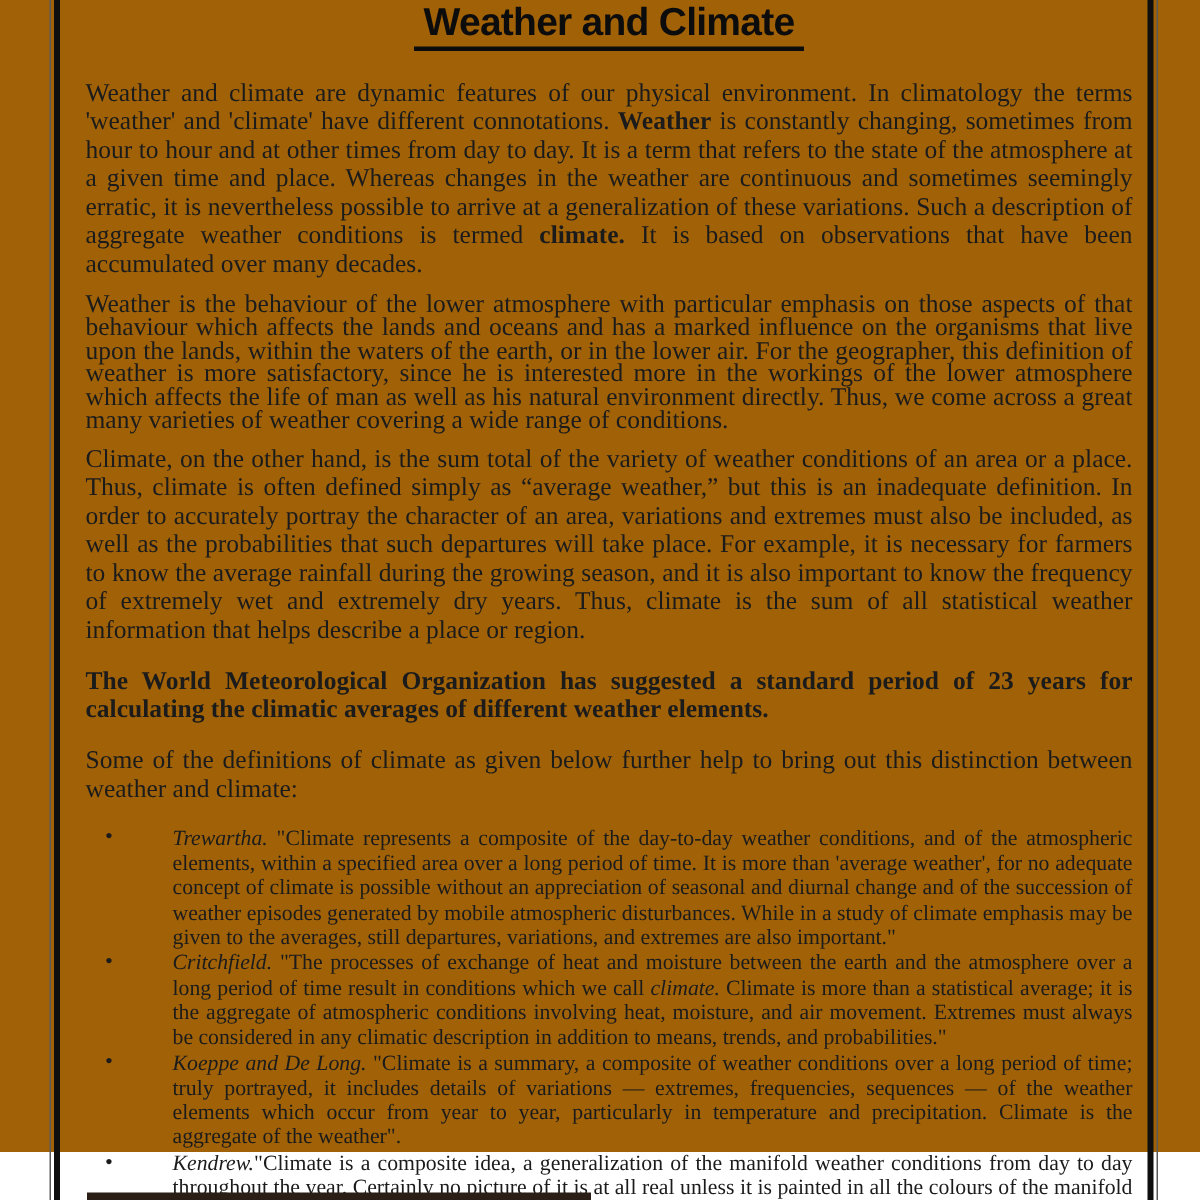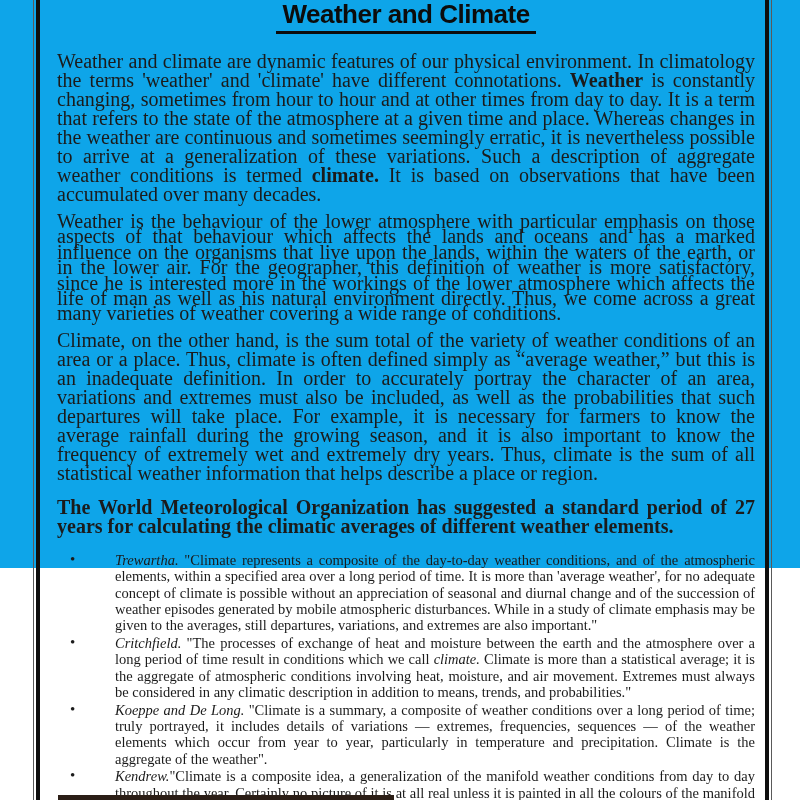--- a/index.html
+++ b/index.html
@@ -6,22 +6,22 @@
     margin: 0;
     padding: 0;
     width: 800px;
     height: 800px;
     background: #ffffff;
     overflow: hidden;
   }
   .sheet {
     position: relative;
     width: 800px;
-    height: 568px;
-    background: #0ea5e9;
+    height: 768px;
+    background: #a16207;
     color: #1b1b1b;
     font-family: "Liberation Serif", serif;
   }
   .border-left {
     position: absolute;
     left: 33px;
     top: 0;
     height: 800px;
     width: 2px;
     border-left: 1px solid #5a5a5a;
@@ -54,21 +54,21 @@
     line-height: 32px;
     letter-spacing: -0.5px;
     color: #0c0c0c;
     border-bottom: 3px solid #0c0c0c;
     padding: 0 6px 1px 6px;
     margin: 0;
   }
   .para {
     margin: 0 0 10px 0;
     text-align: justify;
-    font-size: 20px;
+    font-size: 17px;
     line-height: 19px;
   }
   .para.tight {
     line-height: 15.4px;
     margin-bottom: 9px;
   }
   .para.gap-before {
     margin-top: 15px;
   }
   .seg-n { font-style: normal; font-weight: normal; }
@@ -111,21 +111,22 @@
   <div class="border-right"></div>
 
   <div class="content">
     <div class="title-wrap">
       <h1 class="title">Weather and Climate</h1>
     </div>
 
     <p class="para"><span class="seg-n">Weather and climate are dynamic features of our physical environment. In climatology the terms 'weather' and 'climate' have different connotations. </span><span class="seg-b">Weather</span><span class="seg-n"> is constantly changing, sometimes from hour to hour and at other times from day to day. It is a term that refers to the state of the atmosphere at a given time and place. Whereas changes in the weather are continuous and sometimes seemingly erratic, it is nevertheless possible to arrive at a generalization of these variations. Such a description of aggregate weather conditions is termed </span><span class="seg-b">climate.</span><span class="seg-n"> It is based on observations that have been accumulated over many decades.</span></p>
     <p class="para tight"><span class="seg-n">Weather is the behaviour of the lower atmosphere with particular emphasis on those aspects of that behaviour which affects the lands and oceans and has a marked influence on the organisms that live upon the lands, within the waters of the earth, or in the lower air. For the geographer, this definition of weather is more satisfactory, since he is interested more in the workings of the lower atmosphere which affects the life of man as well as his natural environment directly. Thus, we come across a great many varieties of weather covering a wide range of conditions.</span></p>
     <p class="para"><span class="seg-n">Climate, on the other hand, is the sum total of the variety of weather conditions of an area or a place. Thus, climate is often defined simply as “average weather,” but this is an inadequate definition. In order to accurately portray the character of an area, variations and extremes must also be included, as well as the probabilities that such departures will take place. For example, it is necessary for farmers to know the average rainfall during the growing season, and it is also important to know the frequency of extremely wet and extremely dry years. Thus, climate is the sum of all statistical weather information that helps describe a place or region.</span></p>
-    <p class="para gap-before"><span class="seg-b">The World Meteorological Organization has suggested a standard period of 27 years for calculating the climatic averages of different weather elements.</span></p>
+    <p class="para gap-before"><span class="seg-b">The World Meteorological Organization has suggested a standard period of 23 years for calculating the climatic averages of different weather elements.</span></p>
+    <p class="para gap-before"><span class="seg-n">Some of the definitions of climate as given below further help to bring out this distinction between weather and climate:</span></p>
 
     <ul class="deflist">
       <li>
         <span class="bullet">•</span>
         <span><span class="seg-bi">Trewartha.</span><span class="seg-n"> "Climate represents a composite of the day-to-day weather conditions, and of the atmospheric elements, within a specified area over a long period of time. It is more than 'average weather', for no adequate concept of climate is possible without an appreciation of seasonal and diurnal change and of the succession of weather episodes generated by mobile atmospheric disturbances. While in a study of climate emphasis may be given to the averages, still departures, variations, and extremes are also important."</span></span>
       </li>
       <li>
         <span class="bullet">•</span>
         <span><span class="seg-bi">Critchfield.</span><span class="seg-n"> "The processes of exchange of heat and moisture between the earth and the atmosphere over a long period of time result in conditions which we call </span><span class="seg-i">climate.</span><span class="seg-n"> Climate is more than a statistical average; it is the aggregate of atmospheric conditions involving heat, moisture, and air movement. Extremes must always be considered in any climatic description in addition to means, trends, and probabilities."</span></span>
       </li>

